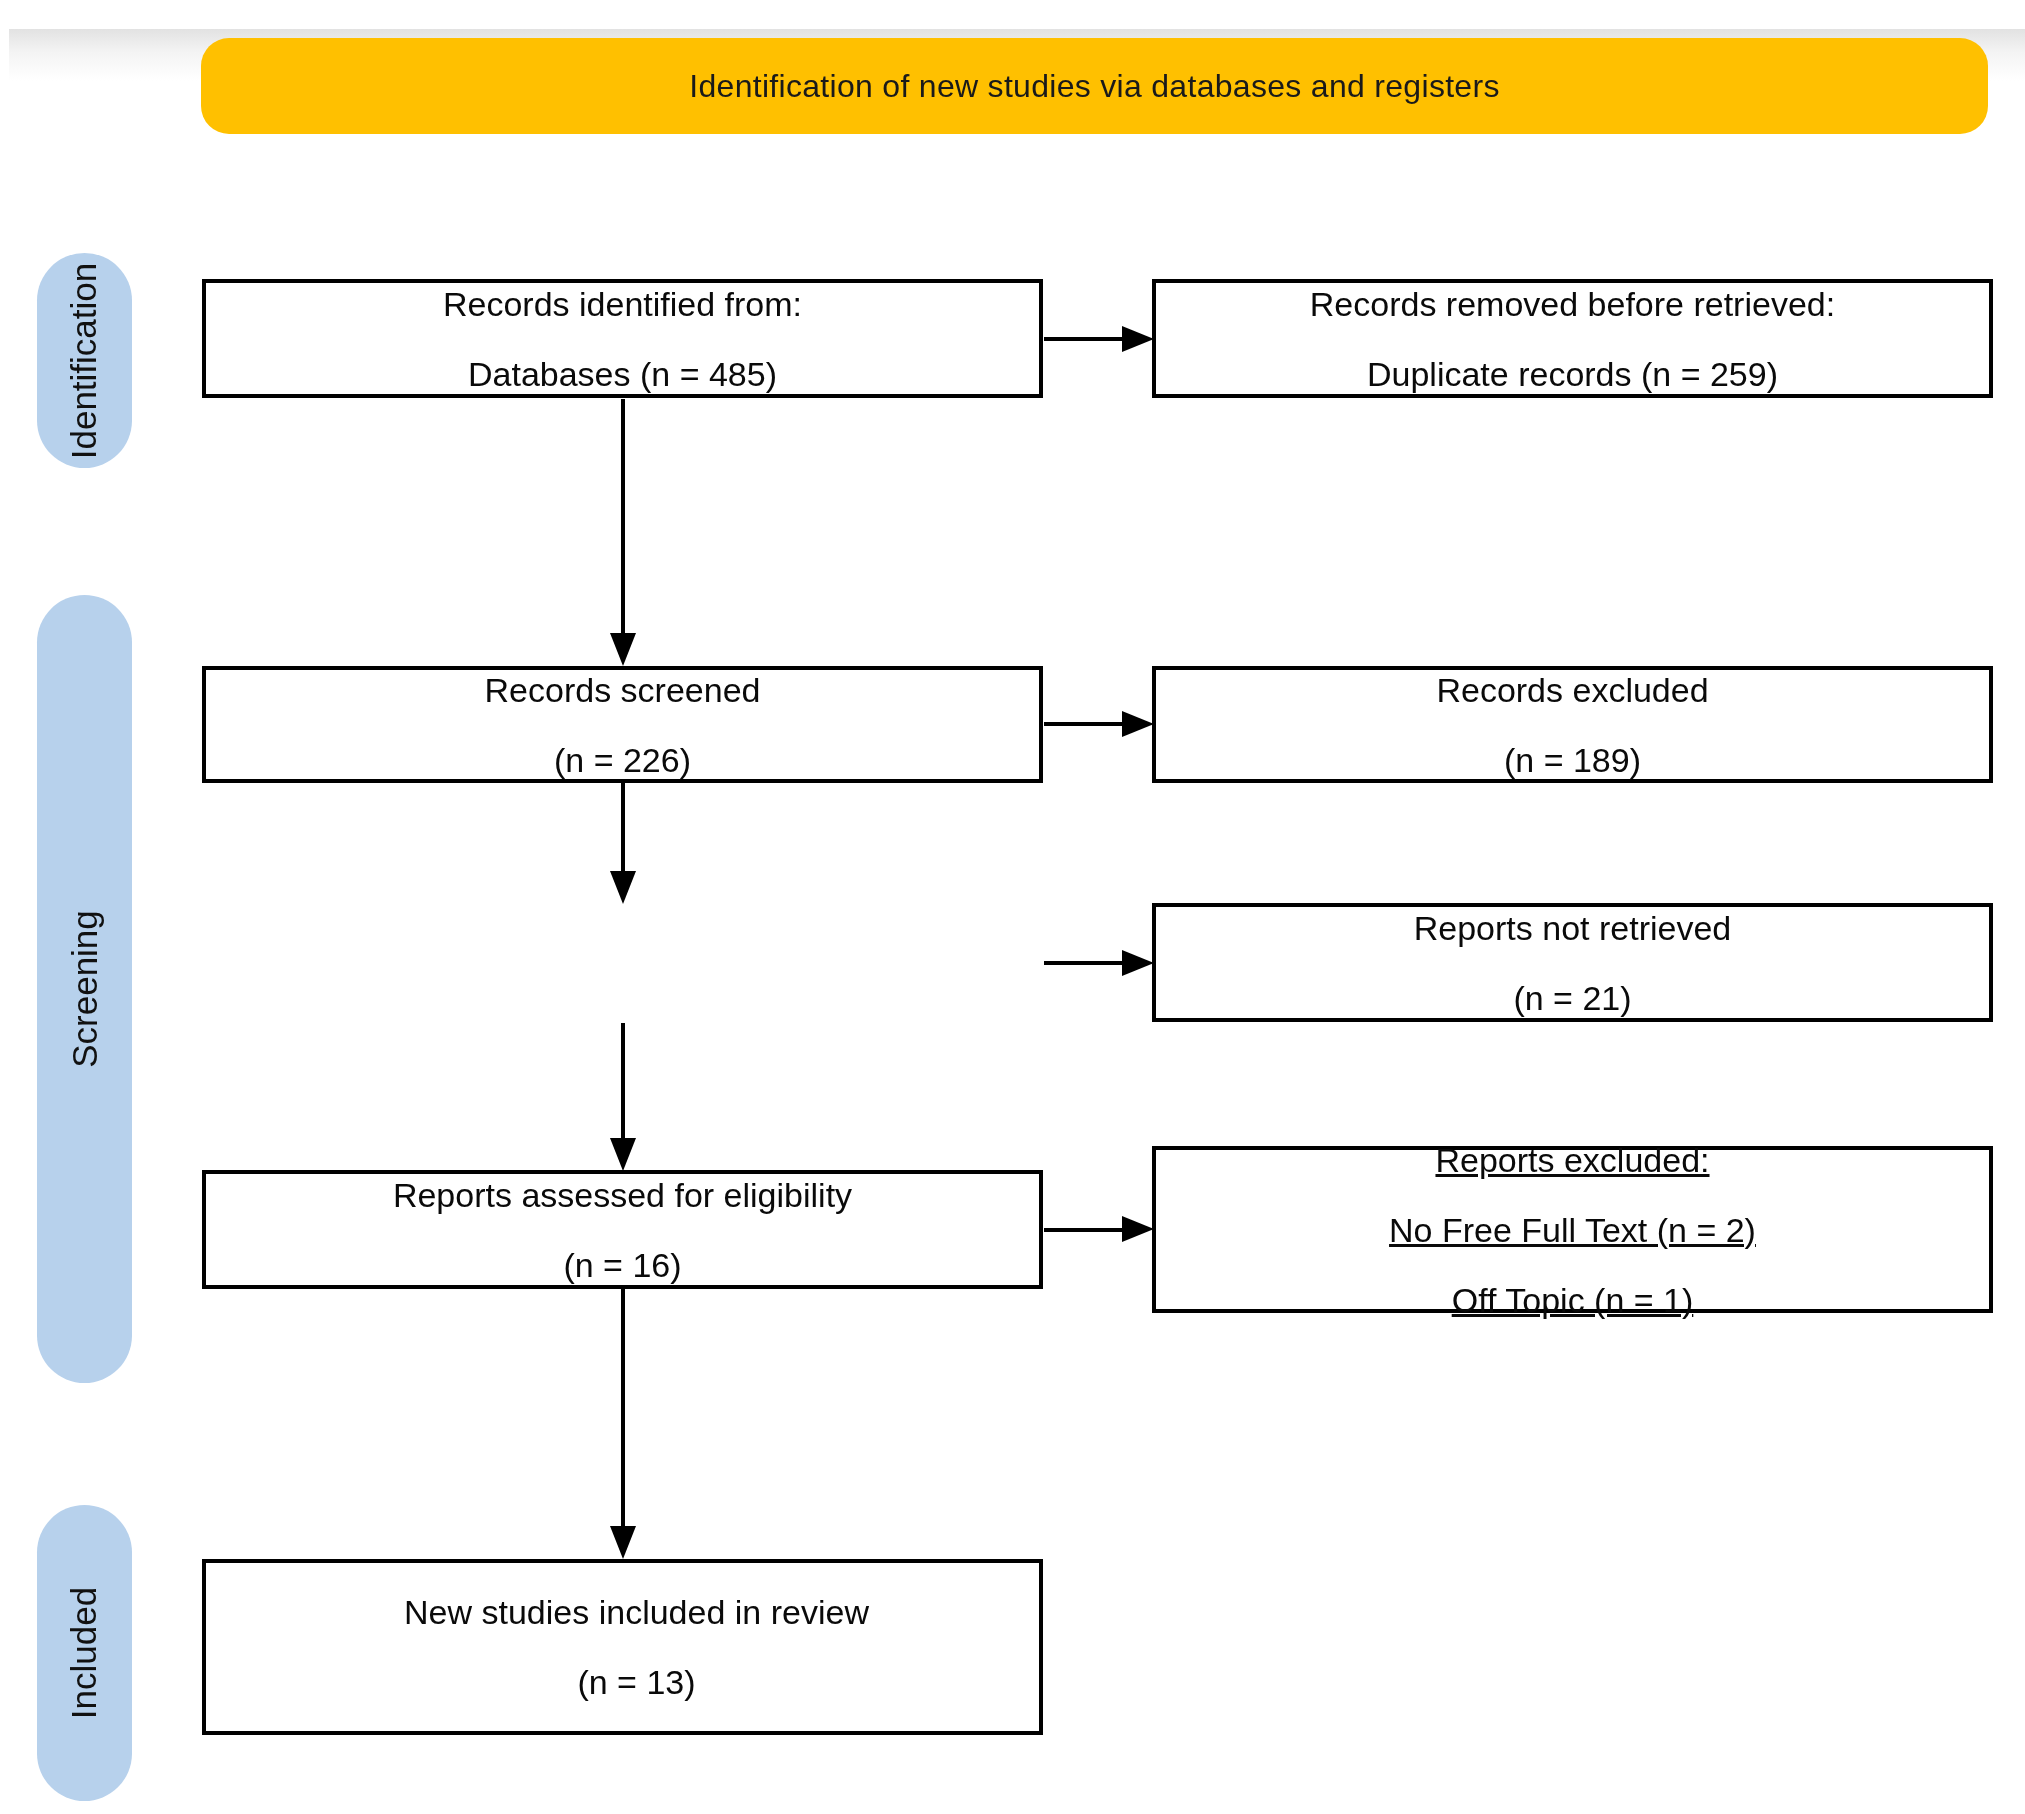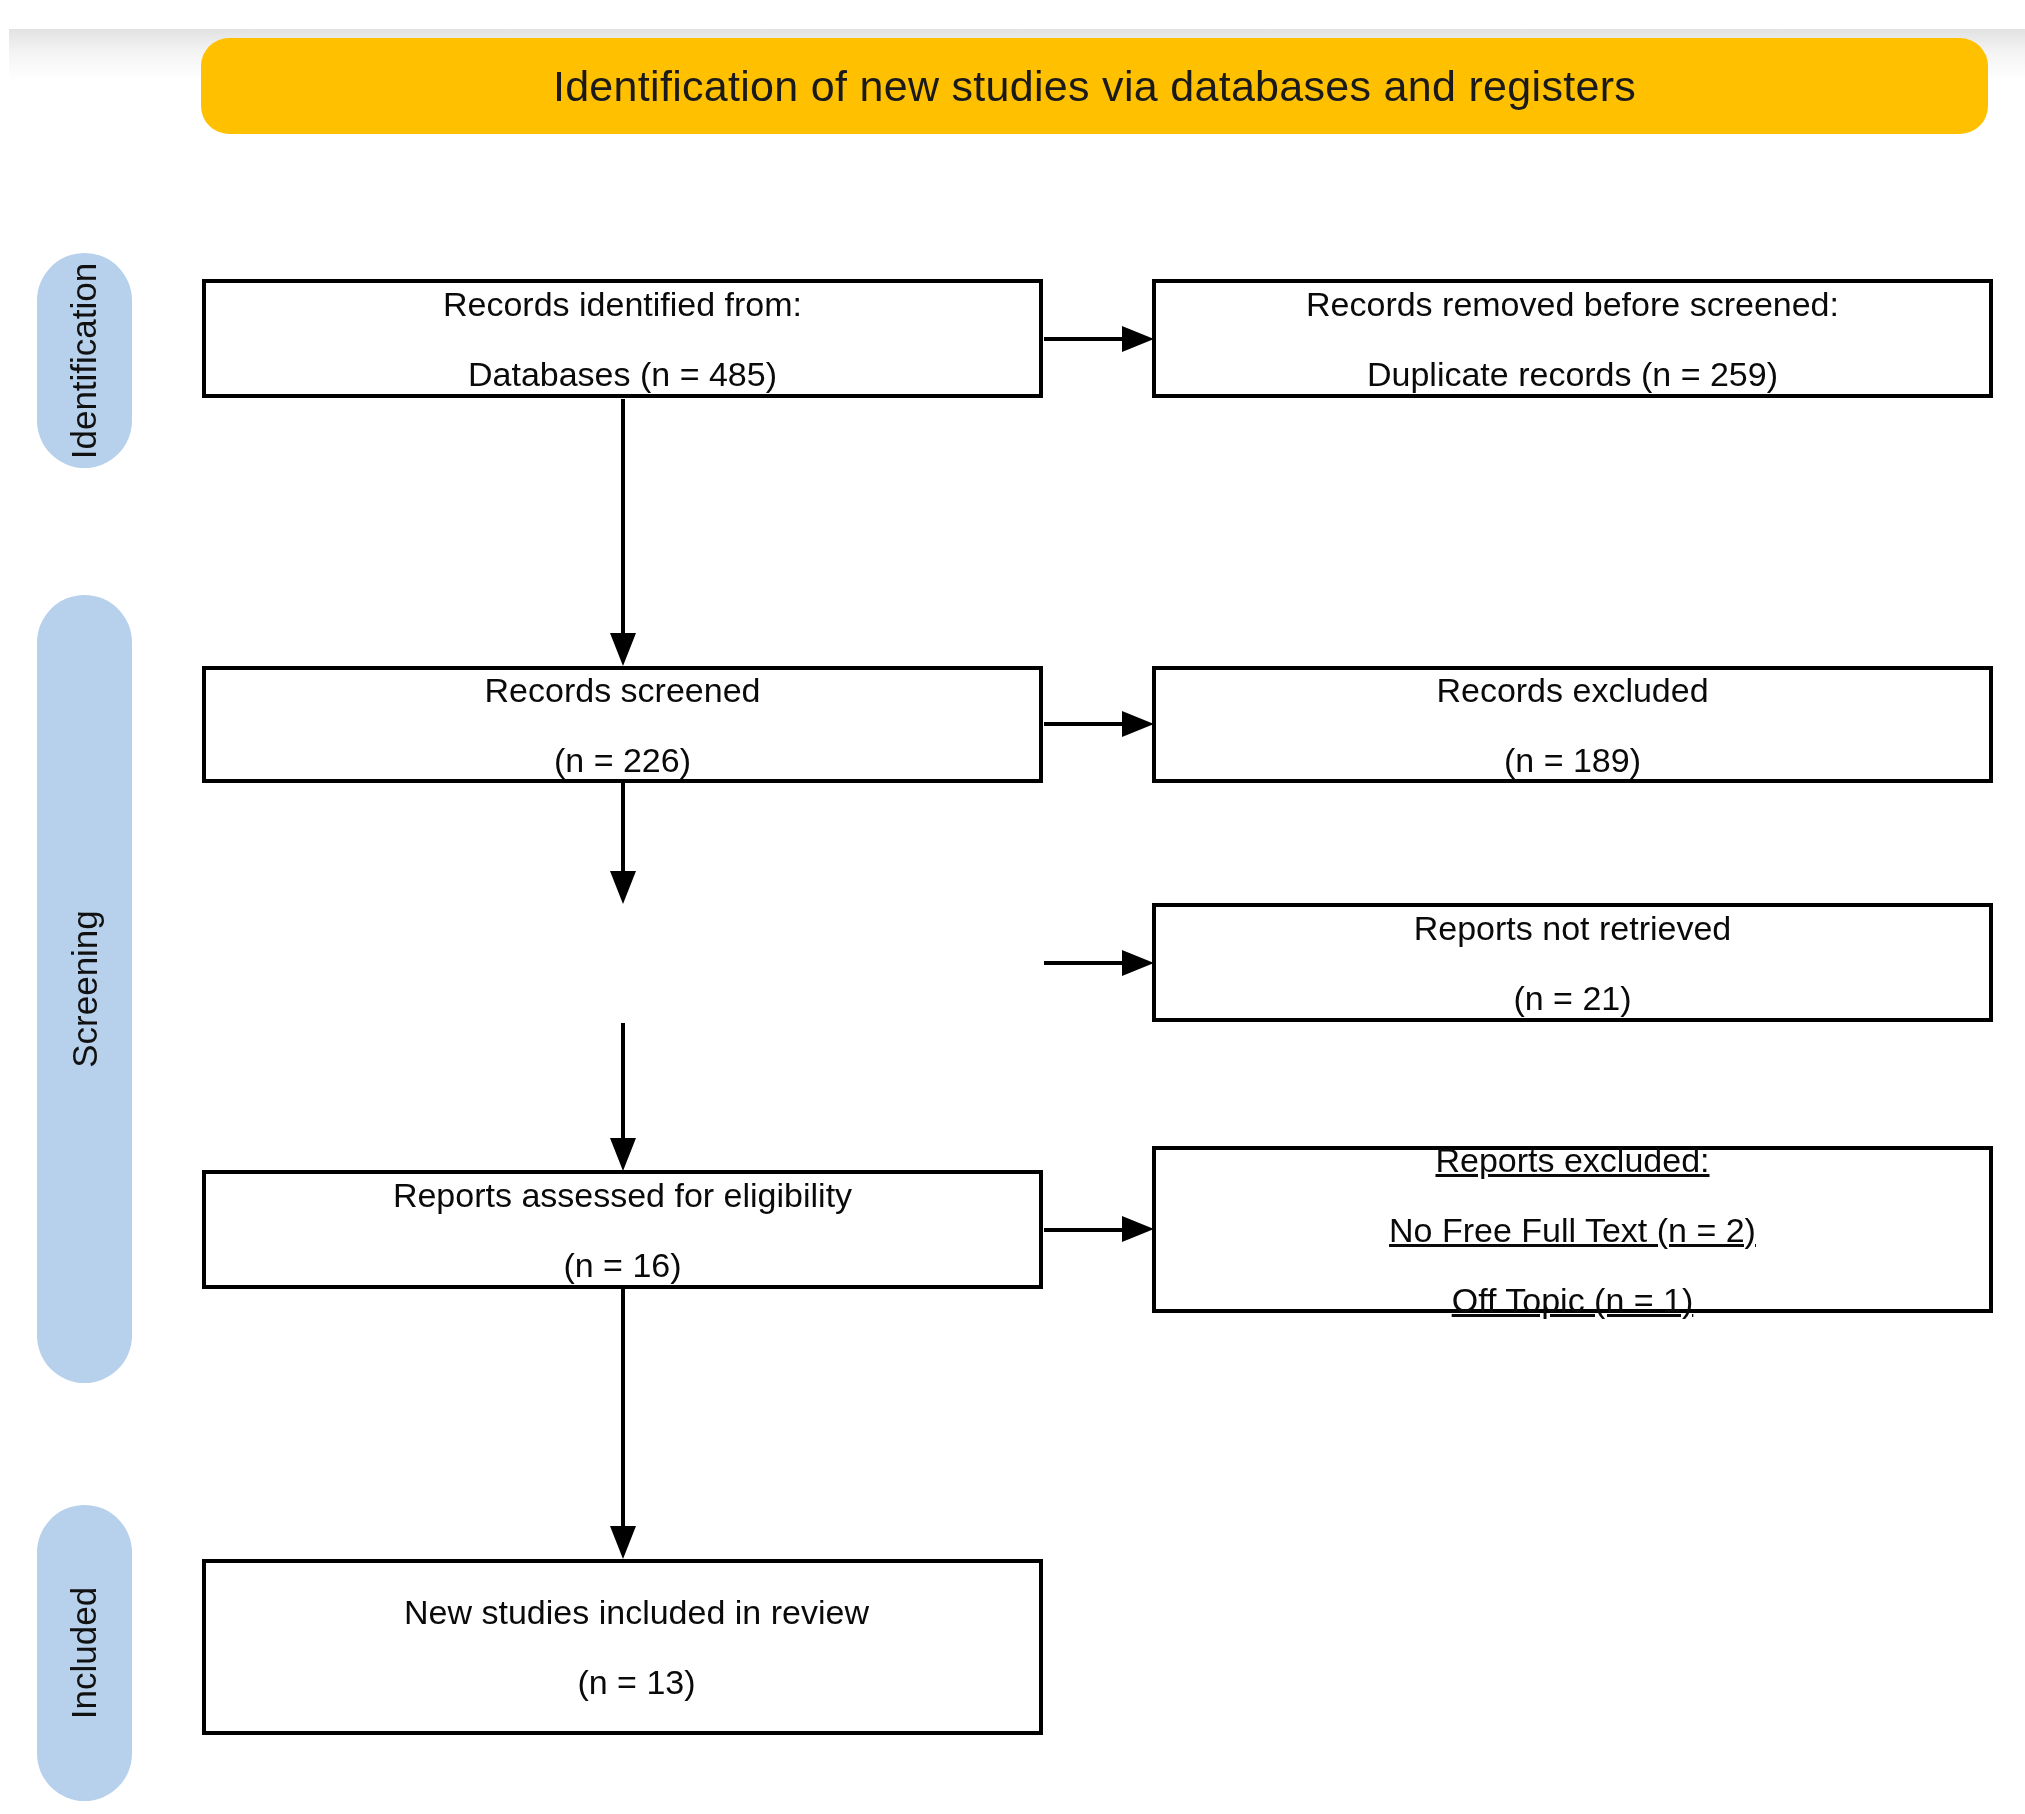--- a/index.html
+++ b/index.html
@@ -20,21 +20,21 @@
     width: 2017px; height: 52px;
     background: linear-gradient(to bottom, #e2e2e2 0%, #f4f4f4 45%, #ffffff 100%);
   }
 
   .banner {
     position: absolute;
     left: 201px; top: 38px;
     width: 1787px; height: 96px;
     border-radius: 28px;
     display: flex; align-items: center; justify-content: center;
-    font-size: 43px;
+    font-size: 32px;
     color: #1a1a1a;
     letter-spacing: 0.3px;
   }
 
   .stage {
     position: absolute;
     left: 37px; width: 95px;
     border-radius: 49px;
     display: flex; align-items: center; justify-content: center;
     overflow: visible;
@@ -129,21 +129,21 @@
   <div class="stage stage-included" style="background: rgb(183, 209, 236);">
     <span class="vtext">Included</span>
   </div>
 
   <div class="box b1">
     <span>Records identified from:</span>
     <span>Databases (n = 485)</span>
   </div>
 
   <div class="box b2">
-    <span>Records removed before screened:</span>
+    <span>Records removed before retrieved:</span>
     <span>Duplicate records (n = 259)</span>
   </div>
 
   <div class="box b3">
     <span>Records screened</span>
     <span>(n = 226)</span>
   </div>
 
   <div class="box b4">
     <span>Records excluded</span>

